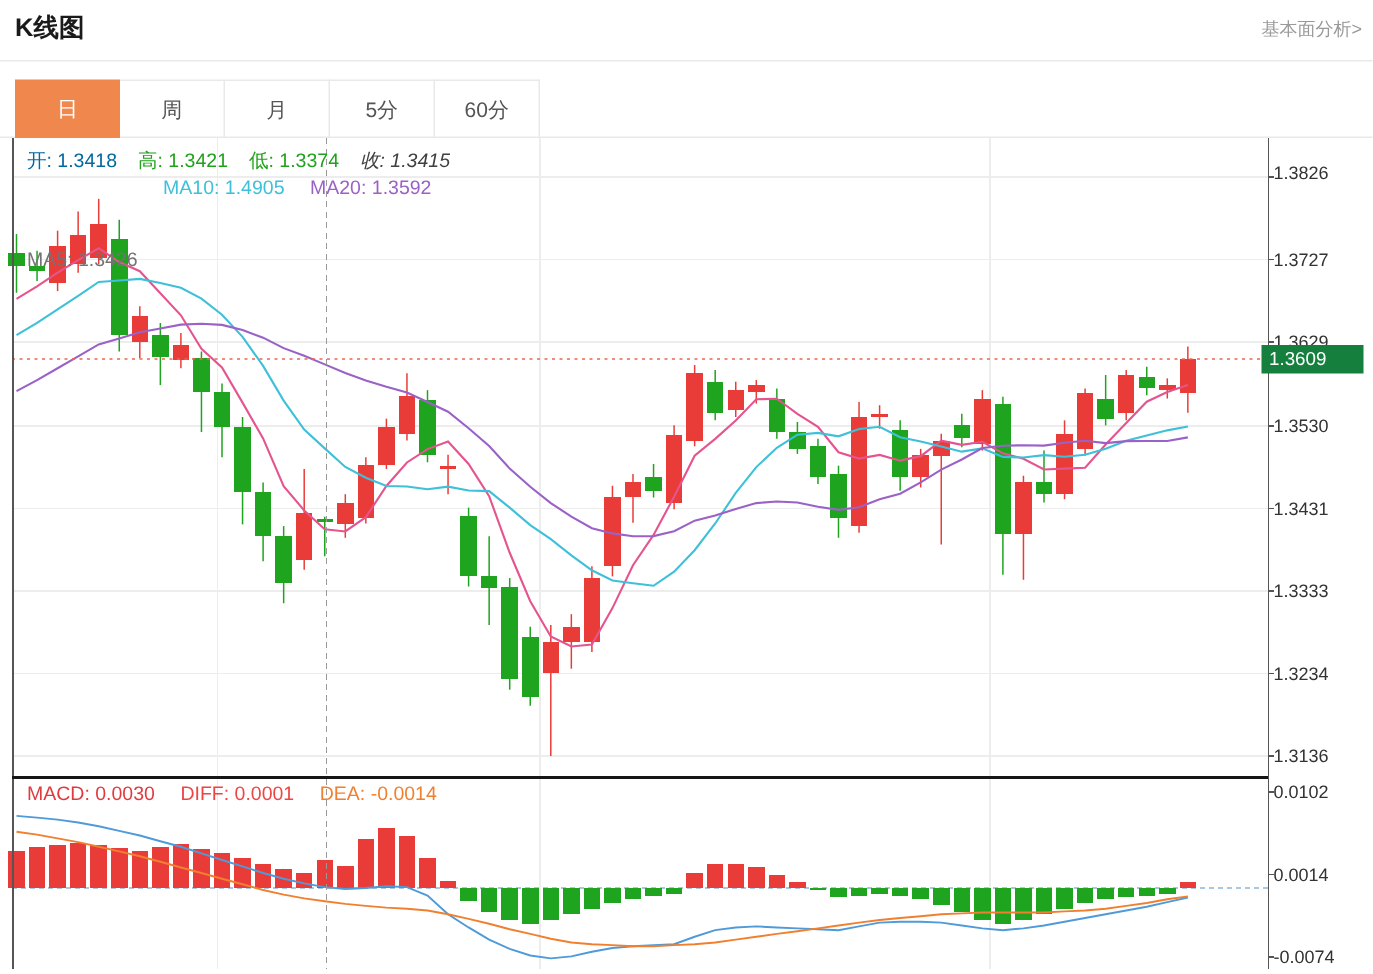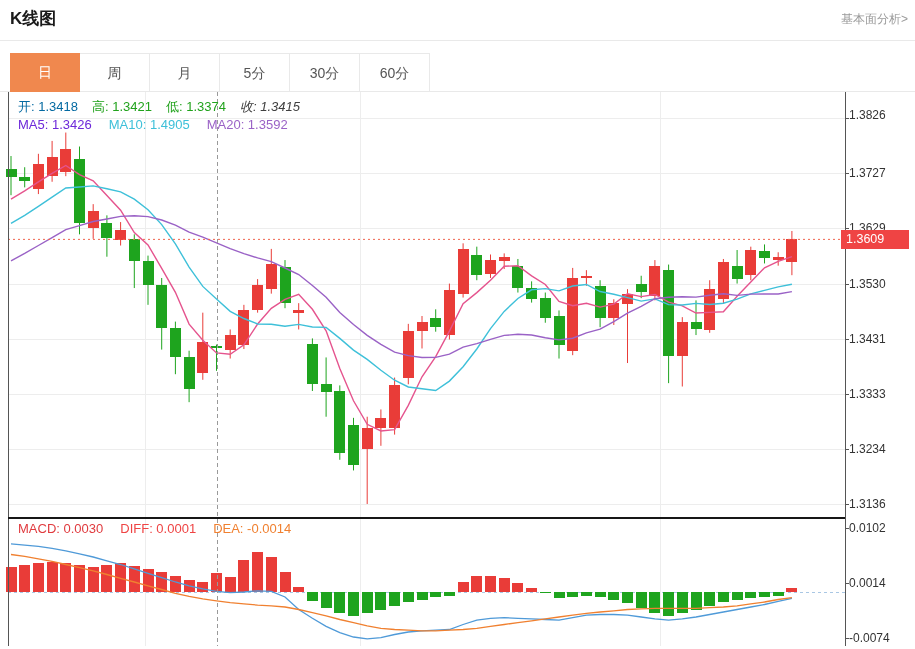--- a/index.html
+++ b/index.html
@@ -29,21 +29,20 @@
 
 <div class="hdr-title">K线图</div>
 <a class="hdr-link">基本面分析&gt;</a>
 <div class="hdr-sep"></div>
 
 <div class="tabbar" id="tabbar">
     <div class="tab first active" style="background: rgb(240, 136, 78);">日</div>
     <div class="tab">周</div>
     <div class="tab">月</div>
     <div class="tab">5分</div>
-    <div class="tab">30分</div>
     <div class="tab">60分</div>
   </div>
 <div class="tab-bottom-line"></div>
 
 <svg id="chart-svg" width="915" height="649">
     <line x1="145" y1="92" x2="145" y2="646" stroke="#ededed" stroke-width="1" shape-rendering="crispEdges"></line>
     <line x1="360" y1="92" x2="360" y2="646" stroke="#ededed" stroke-width="1" shape-rendering="crispEdges"></line>
     <line x1="660" y1="92" x2="660" y2="646" stroke="#ededed" stroke-width="1" shape-rendering="crispEdges"></line>
     <line x1="8" y1="118" x2="845" y2="118" stroke="#ededed" stroke-width="1" shape-rendering="crispEdges"></line>
     <line x1="8" y1="173" x2="845" y2="173" stroke="#ededed" stroke-width="1" shape-rendering="crispEdges"></line>
@@ -251,21 +250,21 @@
     <line x1="845" y1="638" x2="849" y2="638" stroke="#555555" stroke-width="1" shape-rendering="crispEdges"></line>
   </svg>
 
 <div class="legend" id="legend-ohlc">
     <span style="color: #0369a1;">开: 1.3418</span>
     <span style="color: rgb(33, 162, 28);">高: 1.3421</span>
     <span style="color: rgb(33, 162, 28);">低: 1.3374</span>
     <span style="color: #404040; font-style: italic;">收: 1.3415</span>
   </div>
 <div class="legend" id="legend-ma">
-    <span style="color: #6d28d9;">MA5: 1.3426</span>
+    <span style="color: #737373; margin-top: 48px;">MA5: 1.3426</span>
     <span style="color: rgb(62, 192, 217);">MA10: 1.4905</span>
     <span style="color: rgb(154, 98, 198);">MA20: 1.3592</span>
   </div>
 <div class="legend" id="legend-macd">
     <span style="color: rgb(224, 58, 62);">MACD: 0.0030</span>
     <span style="color: #ef4444;">DIFF: 0.0001</span>
     <span style="color: rgb(240, 128, 48);">DEA: -0.0014</span>
   </div>
 
 <div id="axis-layer">
@@ -275,13 +274,13 @@
     <span class="axis-label" style="top: 277px;">1.3530</span>
     <span class="axis-label" style="top: 332px;">1.3431</span>
     <span class="axis-label" style="top: 387px;">1.3333</span>
     <span class="axis-label" style="top: 442px;">1.3234</span>
     <span class="axis-label" style="top: 497px;">1.3136</span>
     <span class="axis-label" style="top: 521px;">0.0102</span>
     <span class="axis-label" style="top: 576px;">0.0014</span>
     <span class="axis-label" style="top: 631px;">-0.0074</span>
   </div>
 
-<div id="price-badge" style="top: 230px; background: #ef4444;">1.3609</div>
+<div id="price-badge" style="top: 230px; background: #15803d;">1.3609</div>
 
 </body></html>

